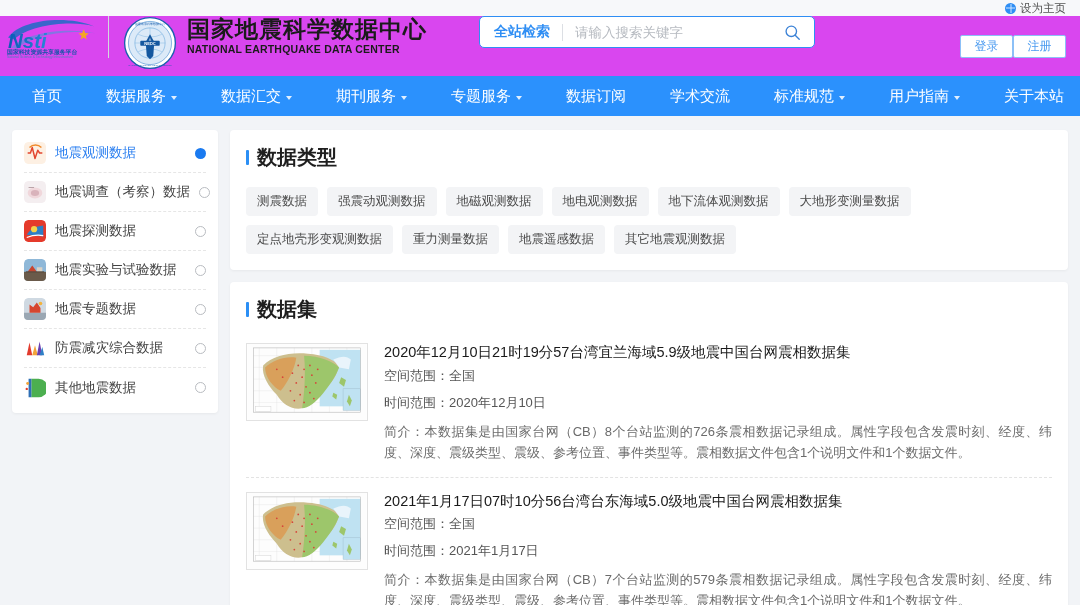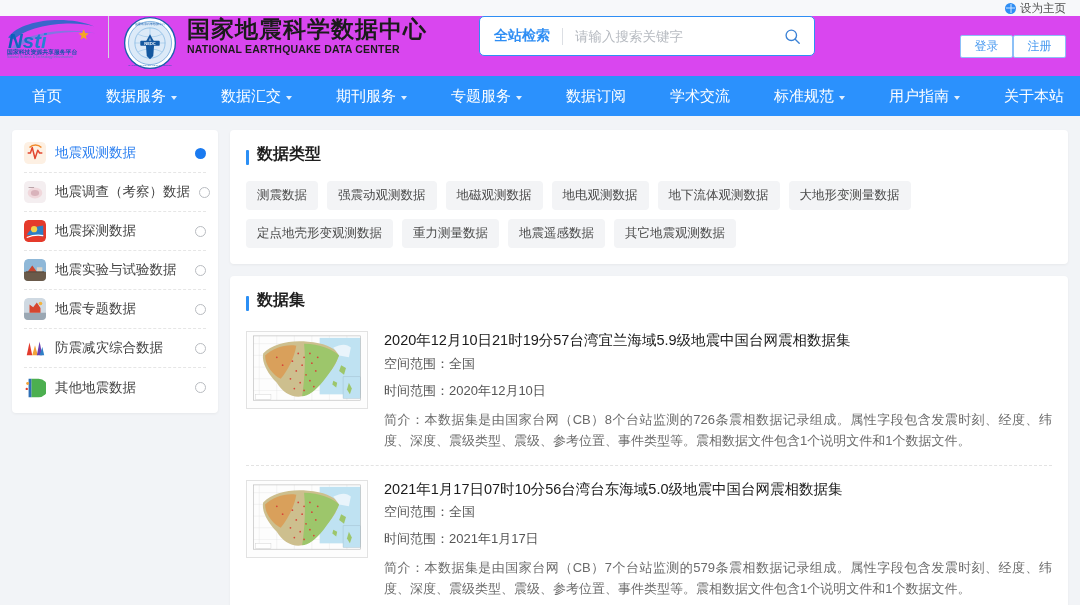--- a/index.html
+++ b/index.html
@@ -57,21 +57,21 @@
     font-size: 23px; font-weight: bold; color: #1b1b1b; letter-spacing: 1px;
     line-height: 1.15;
   }
   .site-title-en {
     font-size: 10.5px; font-weight: bold; color: #1b1b1b; letter-spacing: .2px;
     line-height: 1.2; margin-top: 1px;
   }
 
   .search-box {
     margin-left: 52px;
-    width: 336px; height: 40px;
+    width: 336px; height: 32px;
     background: #fff;
     border: 1px solid #2f8ef4;
     border-radius: 5px;
     display: flex;
     align-items: center;
     padding: 0 10px 0 14px;
     flex: 0 0 auto;
   }
   .search-scope { font-size: 14px; color: #2f8ef4; font-weight: bold; white-space: nowrap; cursor: pointer; }
   .search-sep { width: 1px; height: 17px; background: #dcdfe4; margin: 0 12px; }
@@ -163,22 +163,22 @@
   
   .main { flex: 1 1 auto; min-width: 0; }
   .card {
     background: #fff;
     border-radius: 4px;
     padding: 14px 16px 16px 16px;
     box-shadow: 0 1px 3px rgba(0,0,0,.05);
   }
   .card + .card { margin-top: 12px; }
   .card-title {
-    display: flex; align-items: flex-end; gap: 8px;
-    font-size: 16px; font-weight: bold; color: #1f1f1f;
+    display: flex; align-items: center; gap: 8px;
+    font-size: 20px; font-weight: bold; color: #1f1f1f;
     margin-bottom: 16px;
   }
   .title-bar { width: 3px; height: 15px; background: #2b8ff5; border-radius: 1px; display: inline-block; }
 
   .tag-row { display: flex; flex-wrap: wrap; gap: 9px 9px; text-align: center; }
   .tag {
     background: #f3f4f6;
     color: #4a4a4a;
     font-size: 12.5px;
     padding: 6px 11px;

